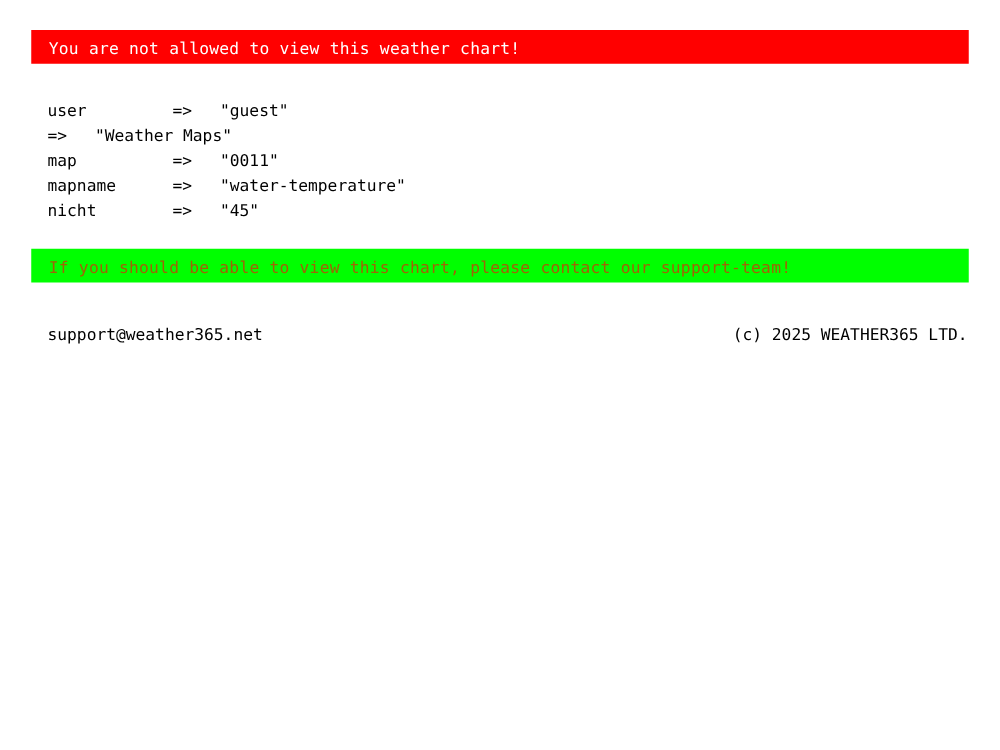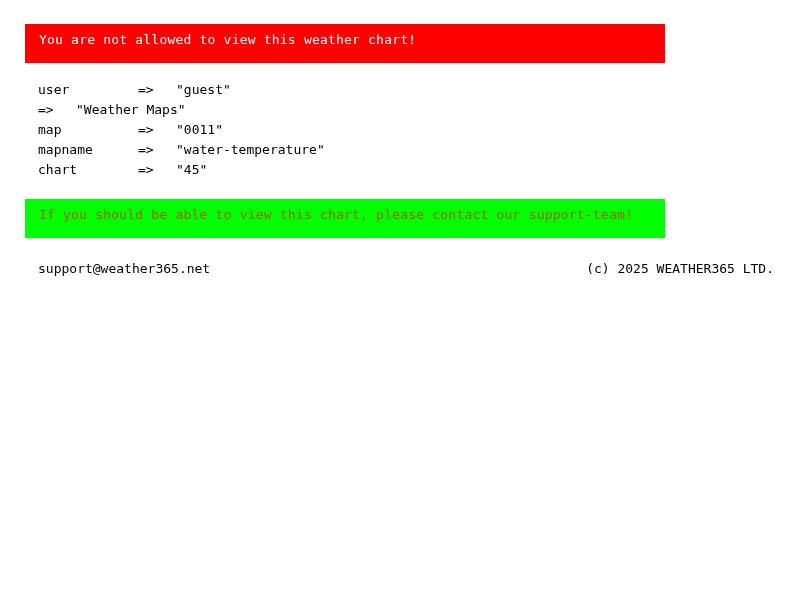--- a/index.html
+++ b/index.html
@@ -16,23 +16,23 @@
     color: #000000;
   }
   .page {
     position: relative;
     width: 800px;
     height: 600px;
   }
   .banner {
     position: absolute;
     left: 25px;
-    width: 640px;
+    width: 750px;
     box-sizing: border-box;
-    padding: 5px 14px 13px 14px;
+    padding: 5px 14px 1px 14px;
     line-height: 21px;
     font-size: 13px;
     letter-spacing: 0.2px;
   }
   .banner-error {
     top: 24px;
     background: #ff0000;
     color: #ffffff;
   }
   .banner-info {
@@ -102,21 +102,21 @@
       <span class="param-key">map</span>
       <span class="param-arrow">=&gt;</span>
       <span class="param-val">"0011"</span>
     </div>
     <div class="param-row">
       <span class="param-key">mapname</span>
       <span class="param-arrow">=&gt;</span>
       <span class="param-val">"water-temperature"</span>
     </div>
     <div class="param-row">
-      <span class="param-key">chart</span>
+      <span class="param-key">nicht</span>
       <span class="param-arrow">=&gt;</span>
       <span class="param-val">"45"</span>
     </div>
   </div>
 
   <div class="banner banner-info">
     <div class="banner-line">If you should be able to view this chart, please contact our support-team!</div>
   </div>
 
   <div class="footer">

